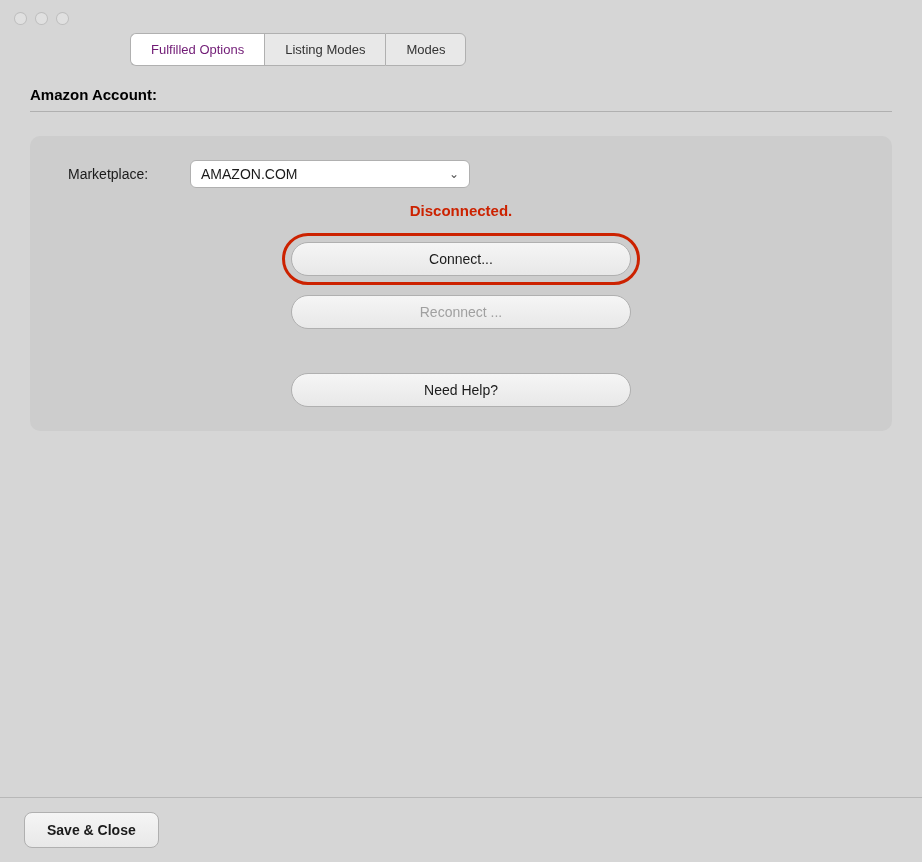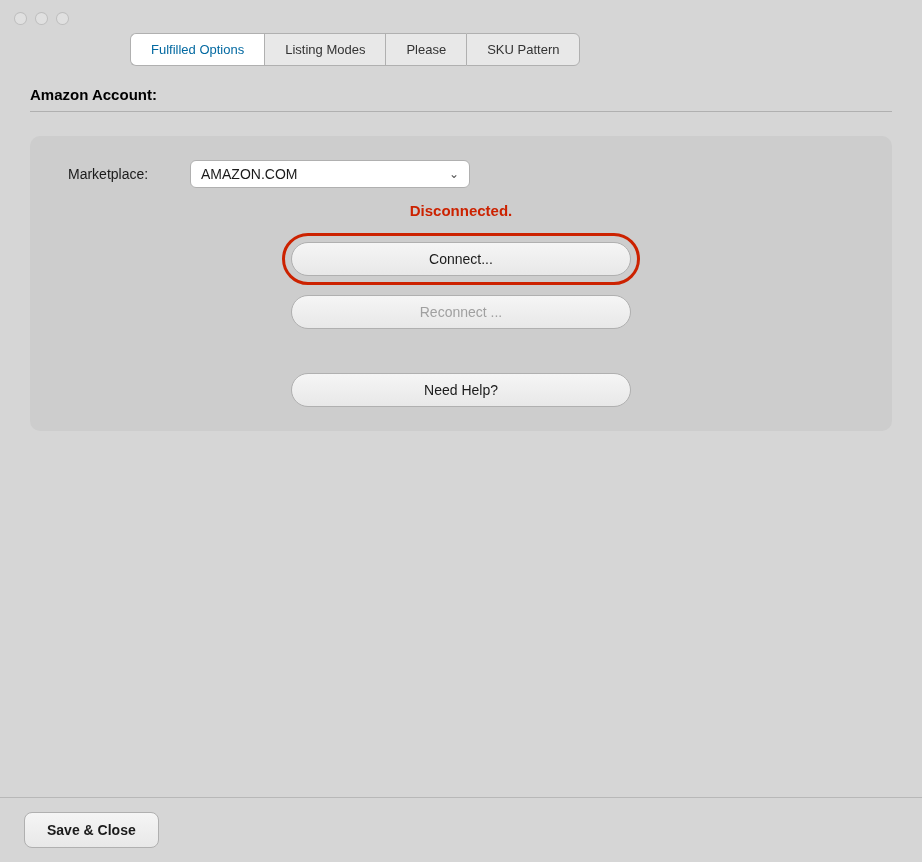--- a/index.html
+++ b/index.html
@@ -73,21 +73,21 @@
       border-right: none;
     }
 
     .tab:last-child {
       border-radius: 0 6px 6px 0;
       border-left: 1px solid #b0b0b0;
     }
 
     .tab.active {
       background: #ffffff;
-      color: #0369a1;
+      color: #701a75;
       z-index: 1;
     }
 
     
     .main-content {
       flex: 1;
       padding: 20px 30px;
       display: flex;
       flex-direction: column;
       gap: 12px;
@@ -254,24 +254,21 @@
 </div>
 
 <div class="tab-bar">
   <div class="tab active">
     <span>Fulfilled Options</span>
   </div>
   <div class="tab">
     <span>Listing Modes</span>
   </div>
   <div class="tab">
-    <span>Please</span>
-  </div>
-  <div class="tab">
-    <span>SKU Pattern</span>
+    <span>Modes</span>
   </div>
 </div>
 
 <div class="main-content">
   <div class="section-header">Amazon Account:</div>
 
   <div class="card">
 
     <div class="form-row">
       <label class="form-label">Marketplace:</label>

